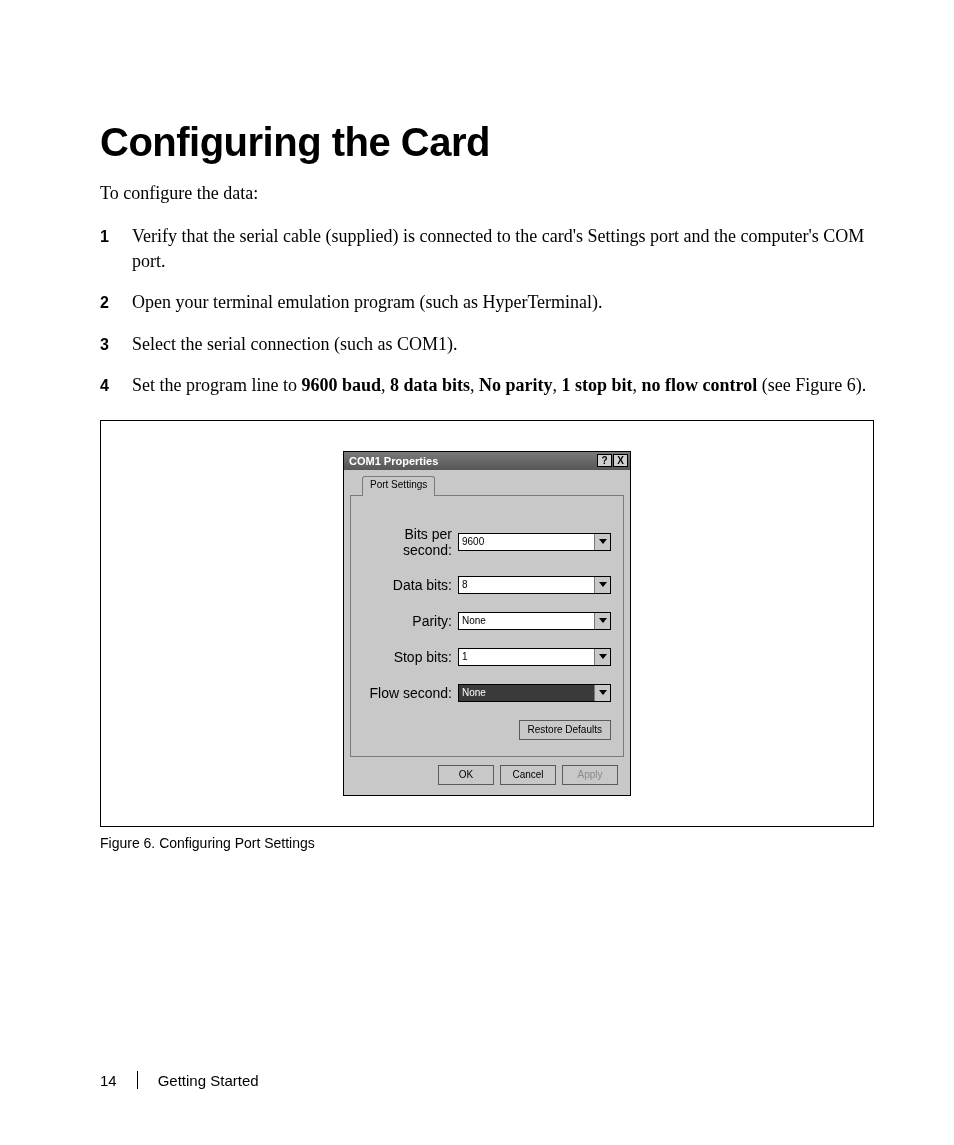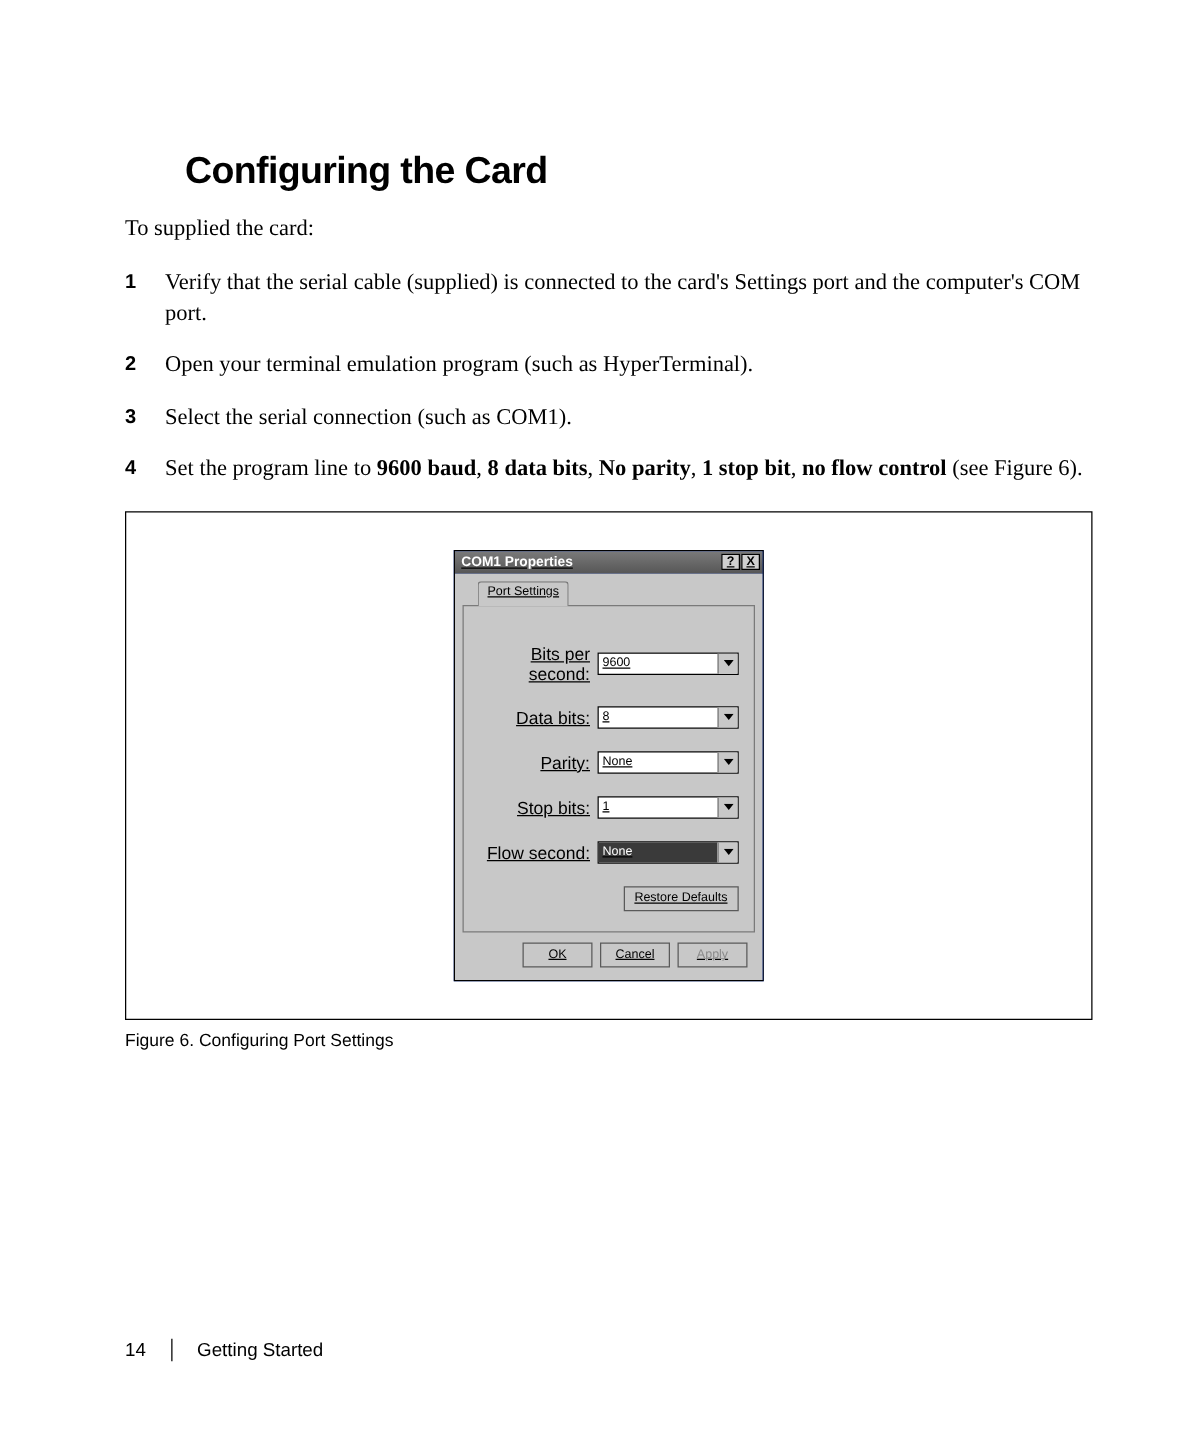--- a/index.html
+++ b/index.html
@@ -10,24 +10,23 @@
       font-family: Georgia, 'Times New Roman', serif;
       color: #000;
       position: relative;
     }
     .page {
       padding: 120px 80px 50px 100px;
     }
     .heading {
       font-family: 'Arial Narrow', Arial, sans-serif;
       font-weight: bold;
-      font-size: 30px;
+      font-size: 40px;
       letter-spacing: -0.5px;
       margin-bottom: 18px;
-      margin-left: 48px;
     }
     .intro {
       font-size: 18px;
       margin-bottom: 20px;
     }
     .steps {
       list-style: none;
       counter-reset: step;
     }
     .step {
@@ -57,25 +56,24 @@
       justify-content: center;
     }
     .figure-caption {
       font-family: Arial, sans-serif;
       font-weight: normal;
       font-size: 14px;
       margin-top: 6px;
     }
     
     .dialog {
-      width: 248px;
+      width: 288px;
       border: 1px solid #000;
-      background: #1d4ed8;
+      background: #fdba74;
       font-family: Tahoma, Arial, sans-serif;
-      text-decoration: underline;
     }
     .titlebar {
       display: flex;
       align-items: center;
       background: linear-gradient(180deg, #7a7a7a 0%, #565656 100%);
       color: #fff;
       font-size: 11px;
       font-weight: bold;
       height: 18px;
       padding: 0 2px 0 5px;
@@ -199,21 +197,21 @@
     }
     .footer .section {
       font-size: 15px;
     }
   </style>
 </head>
 <body>
 
 <div class="page">
   <h1 class="heading">Configuring the Card</h1>
-  <p class="intro">To supplied the card:</p>
+  <p class="intro">To configure the data:</p>
 
   <ol class="steps">
     <li class="step">
       <span class="step-num">1</span>
       <span class="step-text">Verify that the serial cable (supplied) is connected to the card's Settings port and the computer's COM port.</span>
     </li>
     <li class="step">
       <span class="step-num">2</span>
       <span class="step-text">Open your terminal emulation program (such as HyperTerminal).</span>
     </li>

